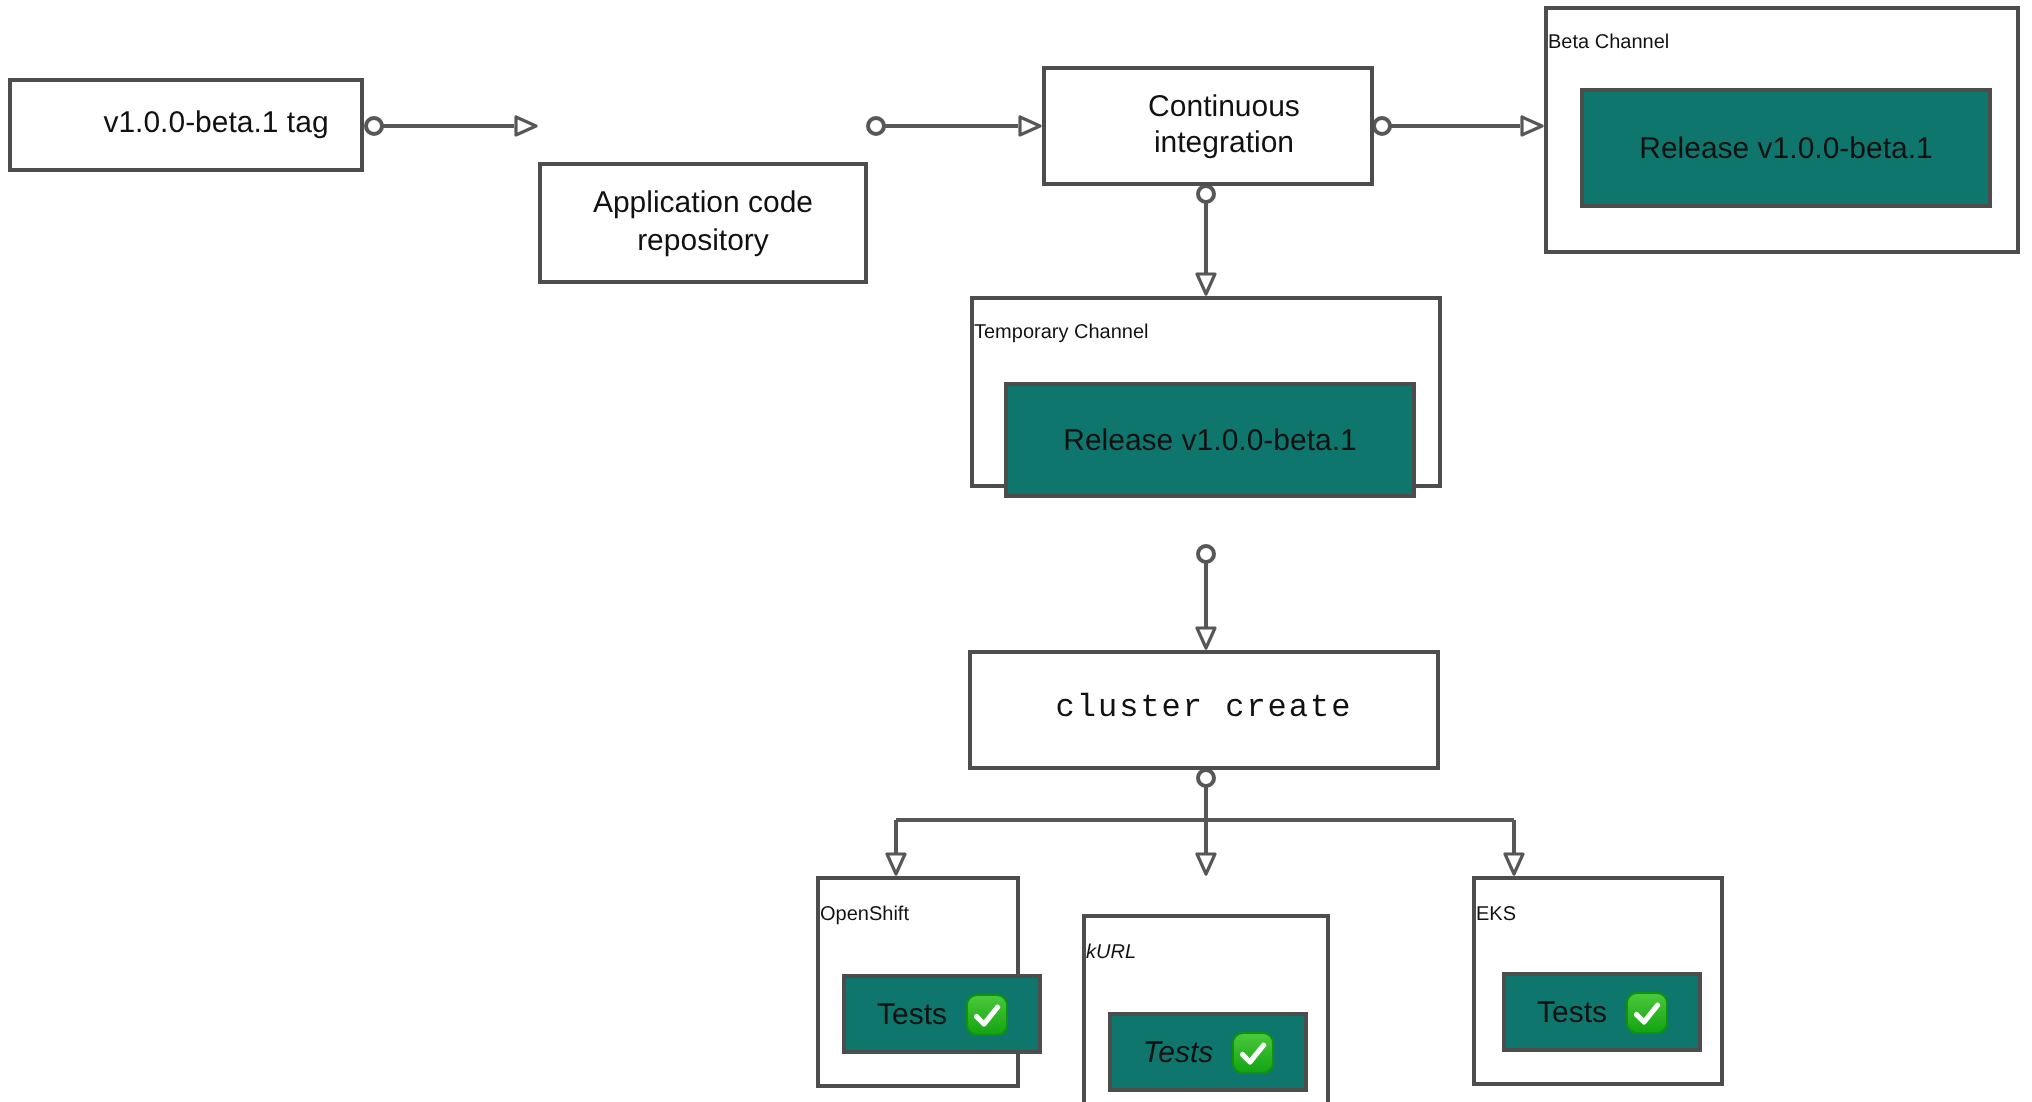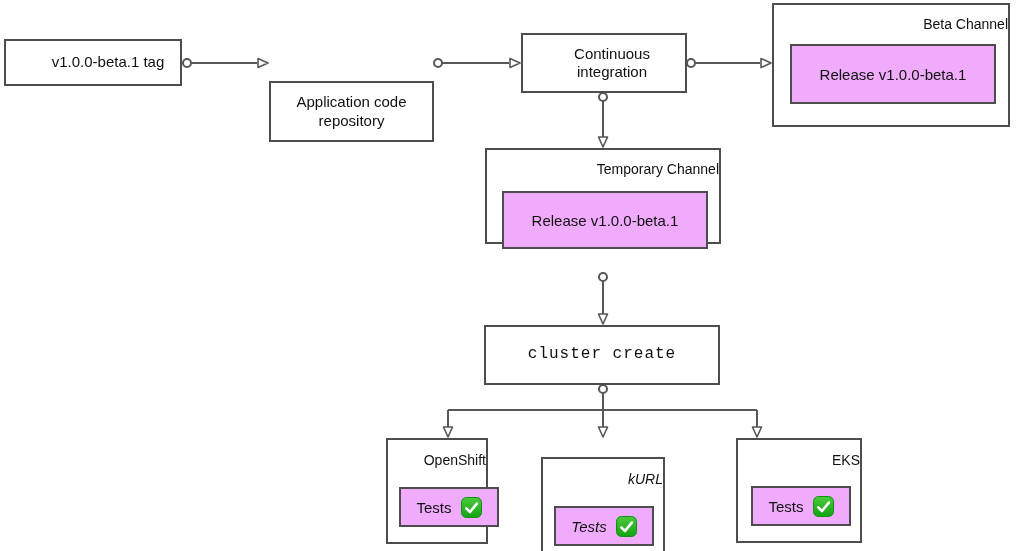--- a/index.html
+++ b/index.html
@@ -38,27 +38,27 @@
     font-size: 15px;
     line-height: 1.22;
   }
   .leaf .wrap-130 { max-width: 130px; display: inline-block; }
   .leaf .wrap-110 { max-width: 110px; display: inline-block; }
   .group-title {
     position: absolute;
     left: 0;
     right: 0;
     top: 11px;
-    text-align: right;
-    font-size: 14px;
+    text-align: left;
+    font-size: 10px;
   }
   .inner-box {
     position: absolute;
     box-sizing: border-box;
-    background: #f0abfc;
+    background: #0f766e;
     border: 2px solid #4d4d4d;
     display: flex;
     align-items: center;
     justify-content: center;
     text-align: center;
     font-size: 15px;
   }
   .mono {
     font-family: "Liberation Mono", "DejaVu Sans Mono", monospace;
     font-weight: normal;
@@ -146,21 +146,21 @@
     <div class="group-title">Temporary Channel</div>
     <div class="inner-box" style="left:15px; top:41px; width:206px; height:58px;">
       <span>Release v1.0.0-beta.1</span>
     </div>
   </div>
 
   <div class="node leaf" style="left:484px; top:325px; width:236px; height:60px;">
     <span class="mono">cluster create</span>
   </div>
 
-  <div class="node" style="left:386px; top:438px; width:102px; height:106px;">
+  <div class="node" style="left:408px; top:438px; width:102px; height:106px;">
     <div class="group-title" style="top:12px;">OpenShift</div>
     <div class="inner-box tests-row" style="left:11px; top:47px; width:100px; height:40px;">
       <span>Tests</span>
       <span class="check-badge">
         <svg width="21" height="21" viewBox="0 0 21 21">
           <defs>
             <linearGradient id="g1" x1="0" y1="0" x2="0" y2="1">
               <stop offset="0" stop-color="#4cc93c"></stop>
               <stop offset="1" stop-color="#12a312"></stop>
             </linearGradient>

